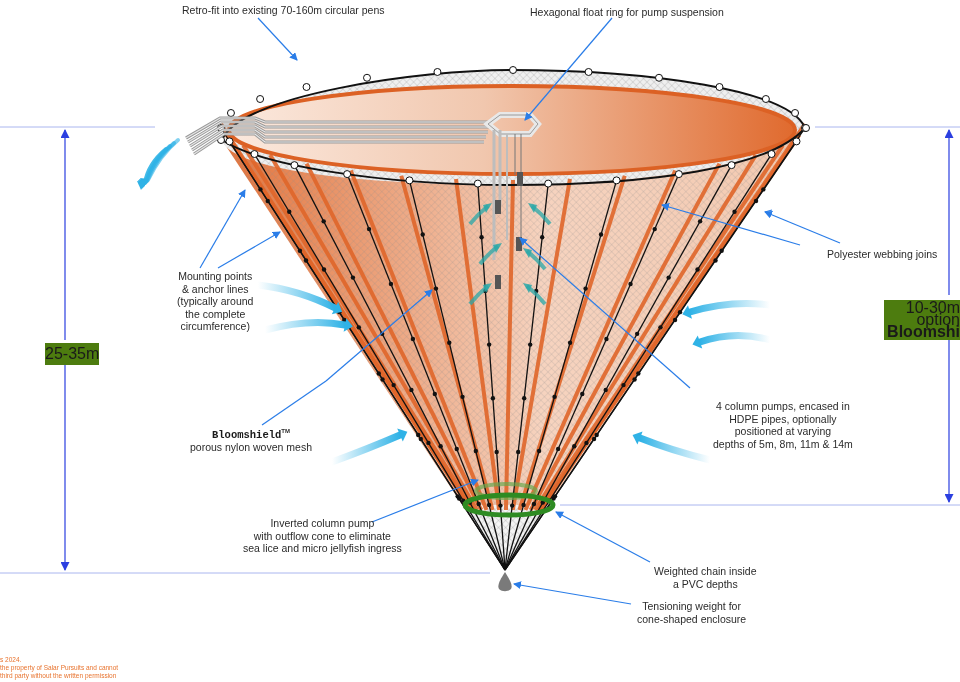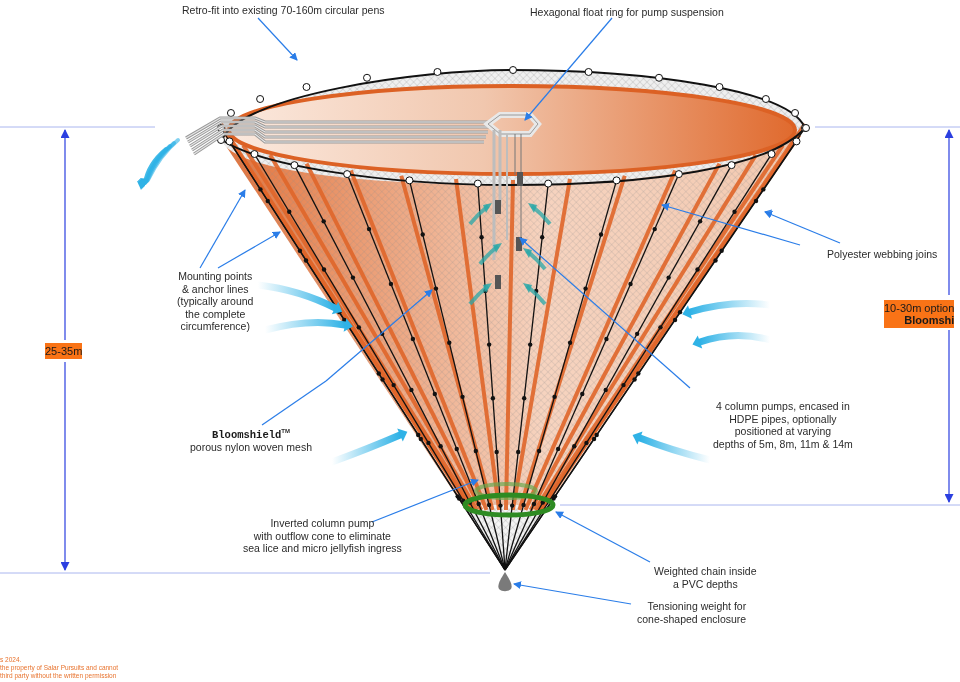--- a/index.html
+++ b/index.html
@@ -4,21 +4,21 @@
 <style>
   html, body { margin: 0; padding: 0; background: #ffffff; }
   body { width: 960px; height: 682px; position: relative; overflow: hidden;
          font-family: "Liberation Sans", sans-serif; color: #2a2a2a; }
   svg#diagram { position: absolute; left: 0; top: 0; }
   .lbl { position: absolute; font-size: 10.5px; line-height: 12.5px; text-align: center; color: #2b2b2b; white-space: nowrap; }
   .lbl b { font-weight: bold; color: #1a1a1a; font-family: Liberation Mono, monospace; }
   .lbl .line { display: block; }
   .copy { position: absolute; left: 0; top: 656px; font-size: 6.5px; line-height: 8px; color: #e8732e; white-space: nowrap; }
   .copy .line { display: block; }
-  .dim { position: absolute; font-size: 11px; color: #1a1a1a; background: #f97316; padding: 2px 0; }
+  .dim { position: absolute; font-size: 16px; color: #1a1a1a; background: #4d7c0f; padding: 2px 0; }
 </style>
 </head>
 <body>
 
 <svg id="diagram" width="960" height="682" viewBox="0 0 960 682" xmlns="http://www.w3.org/2000/svg">
   <defs>
     <linearGradient id="topGrad" x1="0" x2="1" y1="0" y2="0">
       <stop offset="0" stop-color="#fbe9de"></stop>
       <stop offset="0.45" stop-color="#f1c7ae"></stop>
       <stop offset="1" stop-color="#e06a2e"></stop>
@@ -356,21 +356,21 @@
   <span class="line">Inverted column pump</span>
   <span class="line">with outflow cone to eliminate</span>
   <span class="line">sea lice and micro jellyfish ingress</span>
 </div>
 
 <div class="lbl" style="left:654px;top:565px;">
   <span class="line">Weighted chain inside</span>
   <span class="line">a PVC depths</span>
 </div>
 
-<div class="lbl" style="left:637px;top:600px;text-align:right;">
+<div class="lbl" style="left:637px;top:600px;">
   <span class="line">Tensioning weight for</span>
   <span class="line">cone-shaped enclosure</span>
 </div>
 
 <div class="dim" style="left:45px;top:343px;">25-35m</div>
 <div class="dim" style="left:884px;top:300px;text-align:right;line-height:12px;">
   <span class="line" style="display:block">10-30m option</span>
   <span class="line" style="display:block;font-weight:bold">Bloomshi</span>
 </div>
 

